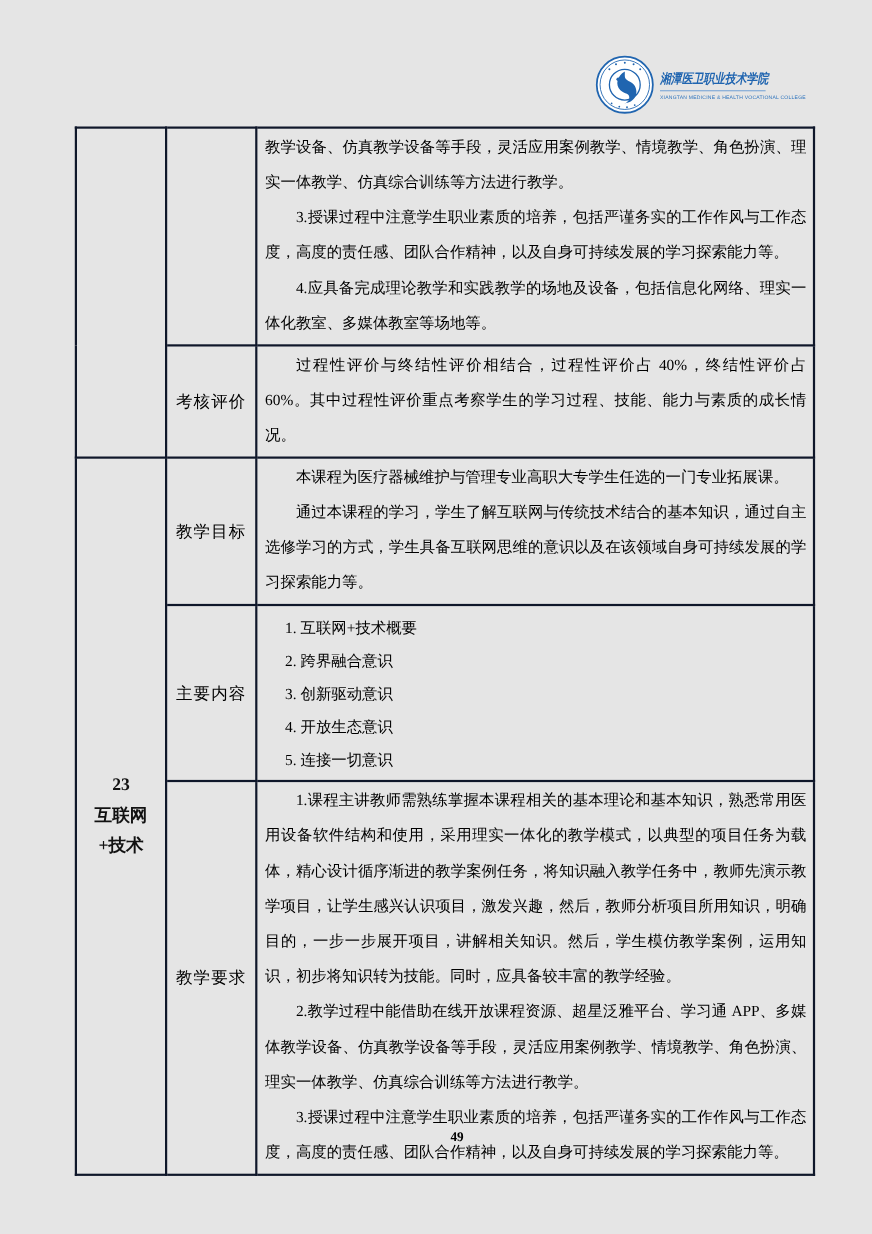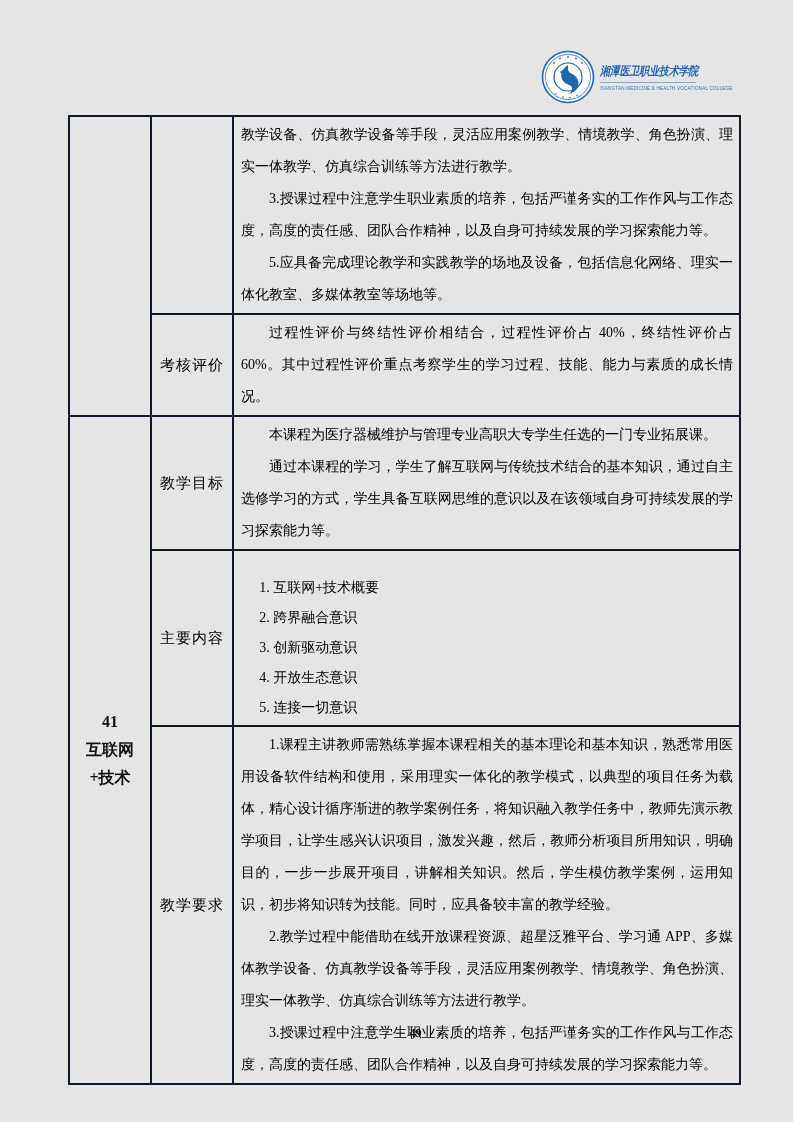--- a/index.html
+++ b/index.html
@@ -87,21 +87,21 @@
   td.course-cell {
     text-align: center;
     font-weight: bold;
     font-size: 15px;
     vertical-align: middle;
     padding: 0 8px;
   }
   .course-no { font-size: 16px; line-height: 28px; }
   .course-title { font-size: 16px; line-height: 28px; word-break: break-all; }
 
-  td.list-cell { padding-top: 22px; }
+  td.list-cell { padding-top: 6px; }
   p.list-item {
     padding-left: 1.3em;
     line-height: 30px;
     text-align: left;
   }
 
   
   .footer-pagenum {
     position: absolute;
     left: 0;
@@ -152,33 +152,33 @@
         <col class="c3">
       </colgroup>
 
     <tbody>
         <tr>
       <td class="course-cell" rowspan="2"></td>
       <td class="label-cell" style="height:196px"></td>
       <td class="content-cell">
         <p class="noindent">教学设备、仿真教学设备等手段，灵活应用案例教学、情境教学、角色扮演、理实一体教学、仿真综合训练等方法进行教学。</p>
         <p class="indent">3.授课过程中注意学生职业素质的培养，包括严谨务实的工作作风与工作态度，高度的责任感、团队合作精神，以及自身可持续发展的学习探索能力等。</p>
-        <p class="indent">5.应具备完成理论教学和实践教学的场地及设备，包括信息化网络、理实一体化教室、多媒体教室等场地等。</p>
+        <p class="indent">4.应具备完成理论教学和实践教学的场地及设备，包括信息化网络、理实一体化教室、多媒体教室等场地等。</p>
       </td>
     </tr>
     <tr>
       <td class="label-cell" style="height:58px">考核评价</td>
       <td class="content-cell">
         <p class="indent">过程性评价与终结性评价相结合，过程性评价占 40%，终结性评价占 60%。其中过程性评价重点考察学生的学习过程、技能、能力与素质的成长情况。</p>
       </td>
     </tr>
 
     <tr>
       <td class="course-cell" rowspan="3">
-        <div class="course-no">41</div>
+        <div class="course-no">23</div>
         <div class="course-title">互联网+技术</div>
       </td>
       <td class="label-cell" style="height:132px">教学目标</td>
       <td class="content-cell">
         <p class="indent">本课程为医疗器械维护与管理专业高职大专学生任选的一门专业拓展课。</p>
         <p class="indent">通过本课程的学习，学生了解互联网与传统技术结合的基本知识，通过自主选修学习的方式，学生具备互联网思维的意识以及在该领域自身可持续发展的学习探索能力等。</p>
       </td>
     </tr>
     <tr>
       <td class="label-cell" style="height:156px">主要内容</td>

